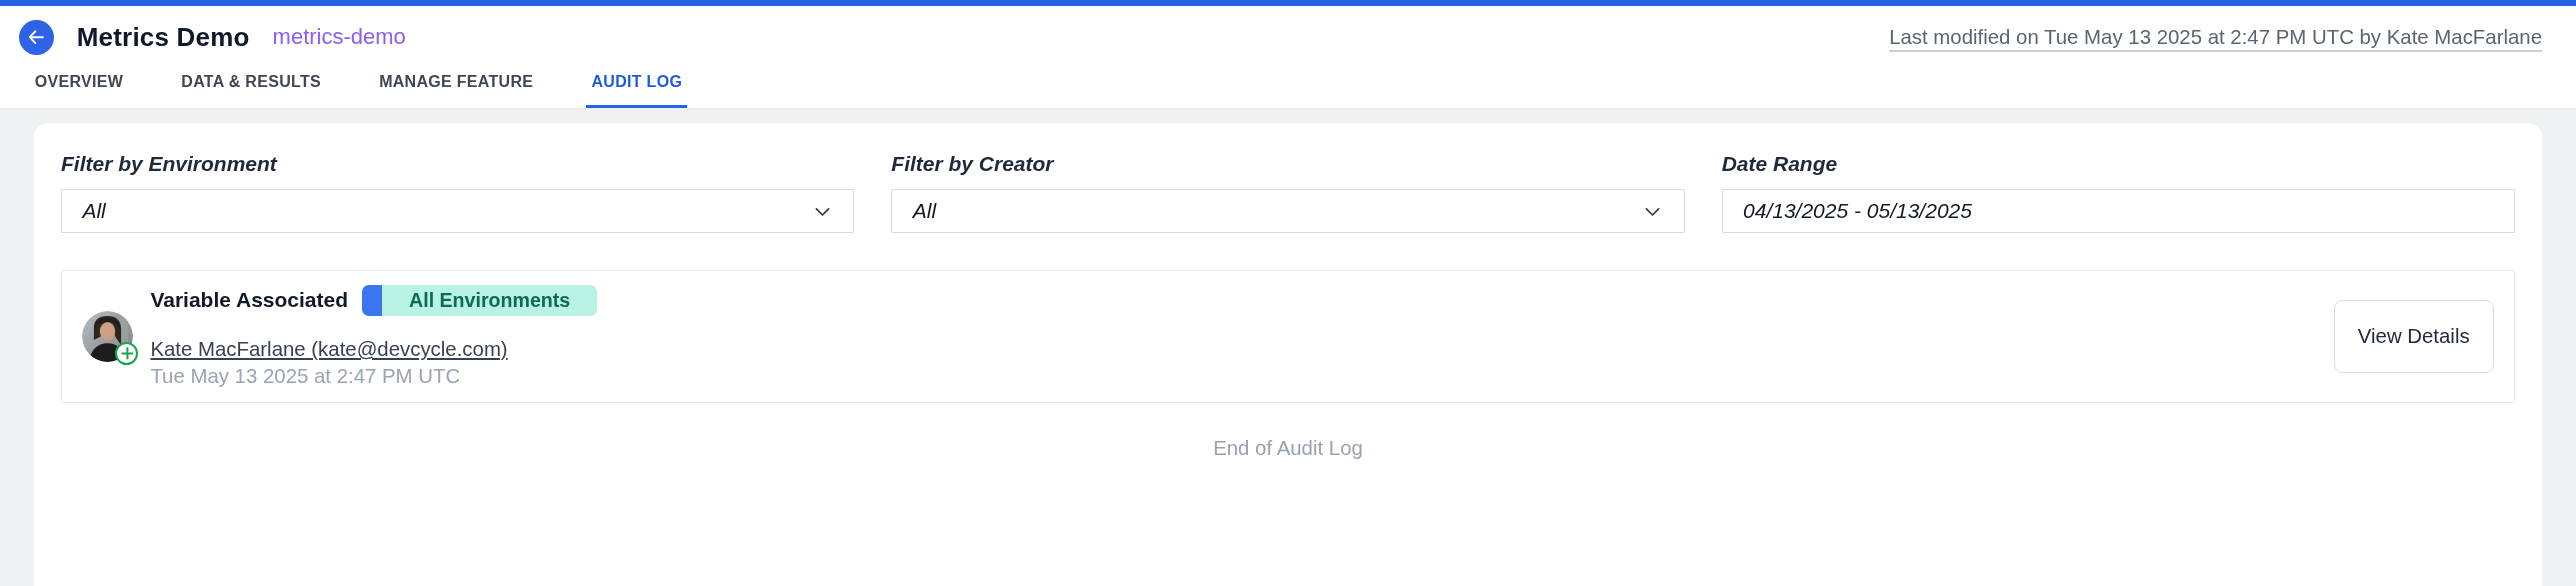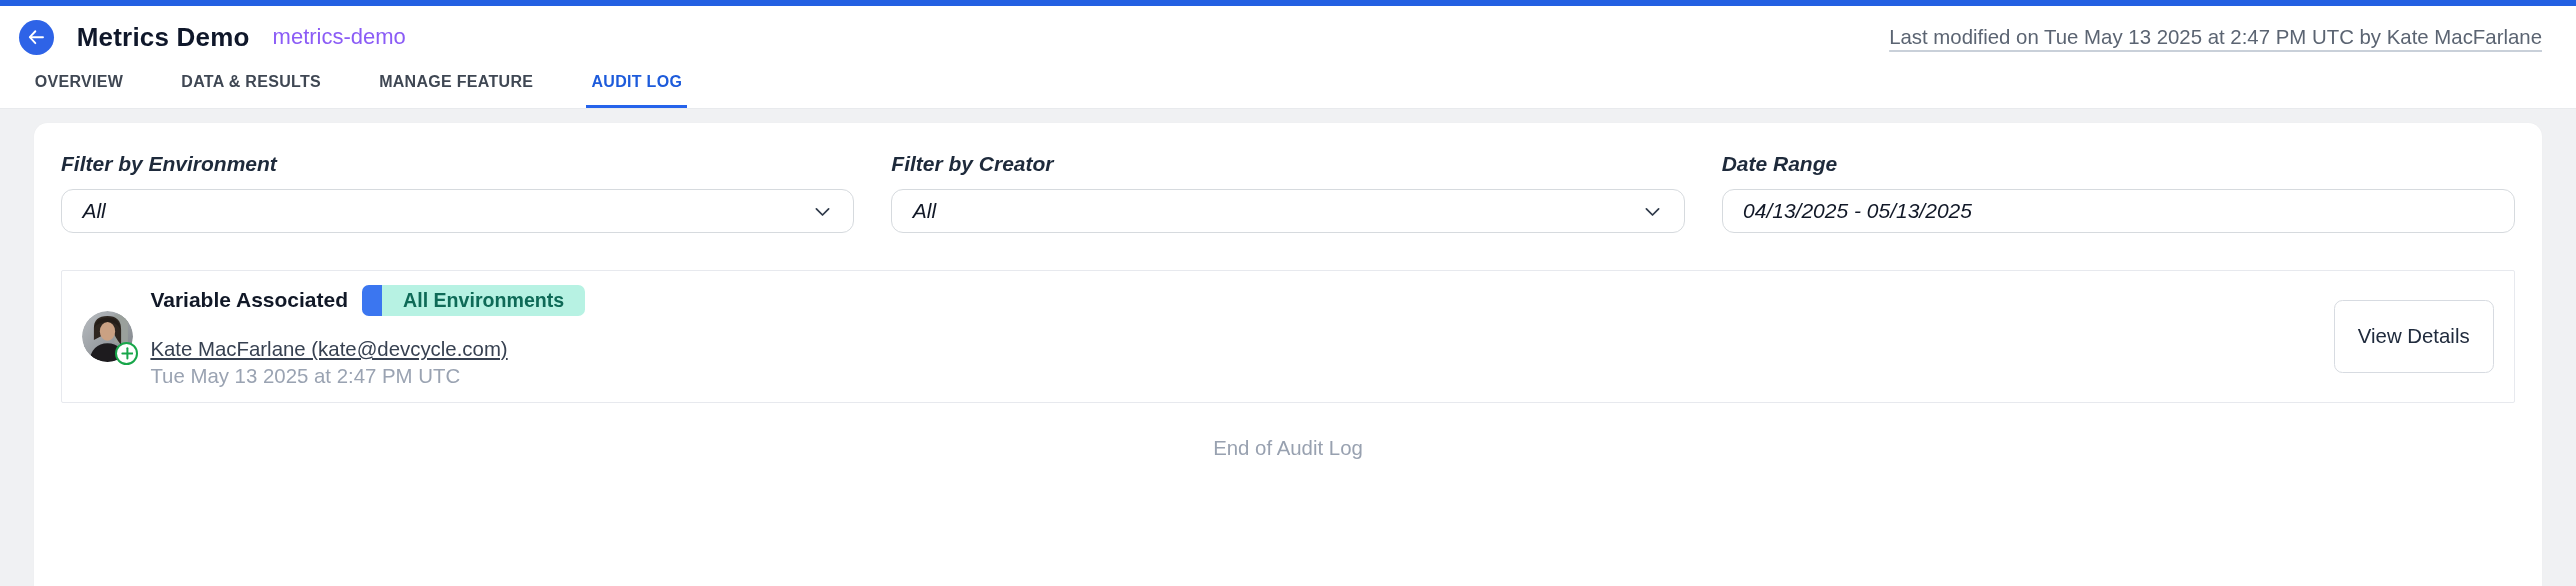--- a/index.html
+++ b/index.html
@@ -55,21 +55,21 @@
     padding: 29px 27px;
     box-shadow: 0 0.9px 1.7px rgba(16,24,40,0.03);
   }
 
   
   .filters { display: flex; gap: 37px; font-style: italic; }
   .filter { flex: 1; min-width: 0; }
   .filter-label { font-size: 21px; font-weight: 600; color: #1e2a3b; margin-bottom: 12.8px; }
   .control {
     height: 44px; width: 100%;
-    border: 1.7px solid #d6dade; border-radius: 12px;
+    border: 1.7px solid #d6dade; border-radius: 1px;
     background: #ffffff;
     display: flex; align-items: center;
     padding: 0 20.4px;
     font-size: 21px; color: #111827;
     cursor: pointer;
   }
   .control .value { flex: 1; }
   .chevron { flex: 0 0 auto; display: flex; }
 
   
@@ -94,21 +94,21 @@
   .plus-badge svg { display: block; }
   .entry-text { margin-left: 17px; }
   .entry-line1 { display: flex; align-items: center; gap: 13.6px; }
   .entry-action { font-size: 21px; font-weight: 700; color: #111827; }
   .env-badge { display: flex; align-items: stretch; height: 31px; }
   .env-badge-accent { width: 20.4px; background: #3b76f0; border-radius: 6.8px 0 0 6.8px; }
   .env-badge-label {
     background: #b7f2e3; color: #0e6a57;
     font-size: 19.6px; font-weight: 600;
     display: flex; align-items: center;
-    padding: 0 21px; border-radius: 0 6.8px 6.8px 0;
+    padding: 0 27px; border-radius: 0 6.8px 6.8px 0;
   }
   .entry-user { font-size: 20.4px; color: #374151; margin-top: 22px; text-decoration: underline; }
   .entry-time { font-size: 20.4px; color: #9aa3b2; margin-top: 4.3px; }
   .view-details-btn {
     background: #ffffff; border: 1.7px solid #d7dbe1; border-radius: 8.5px;
     font-family: "Liberation Sans", sans-serif;
     font-size: 20.4px; font-weight: 500; color: #202b3d;
     padding: 24px 23px; cursor: pointer;
   }
 

